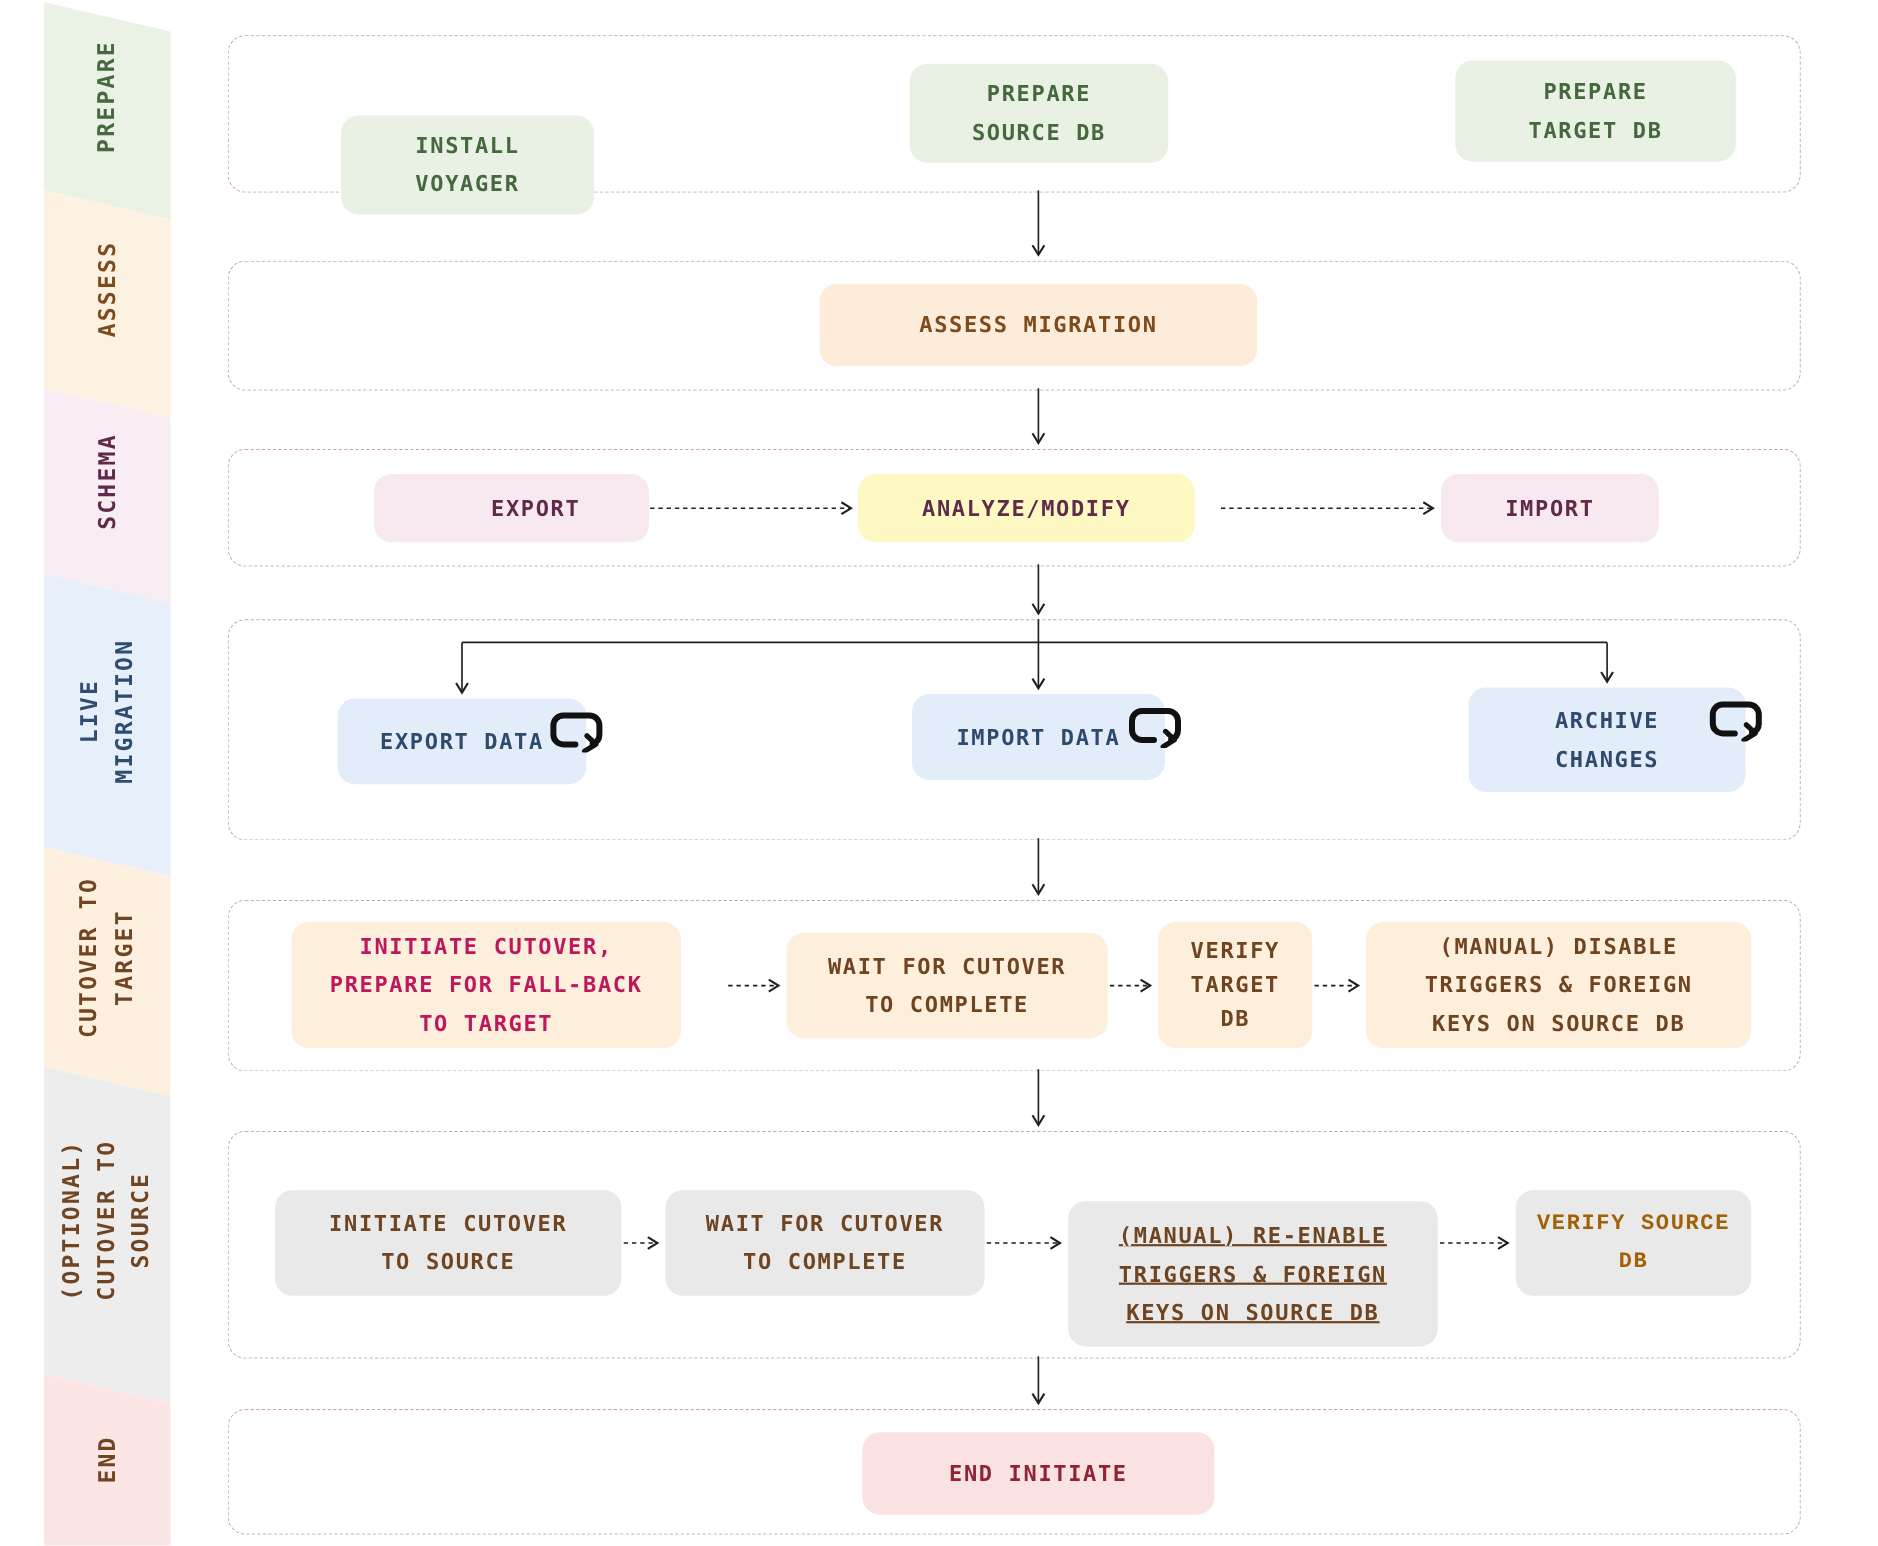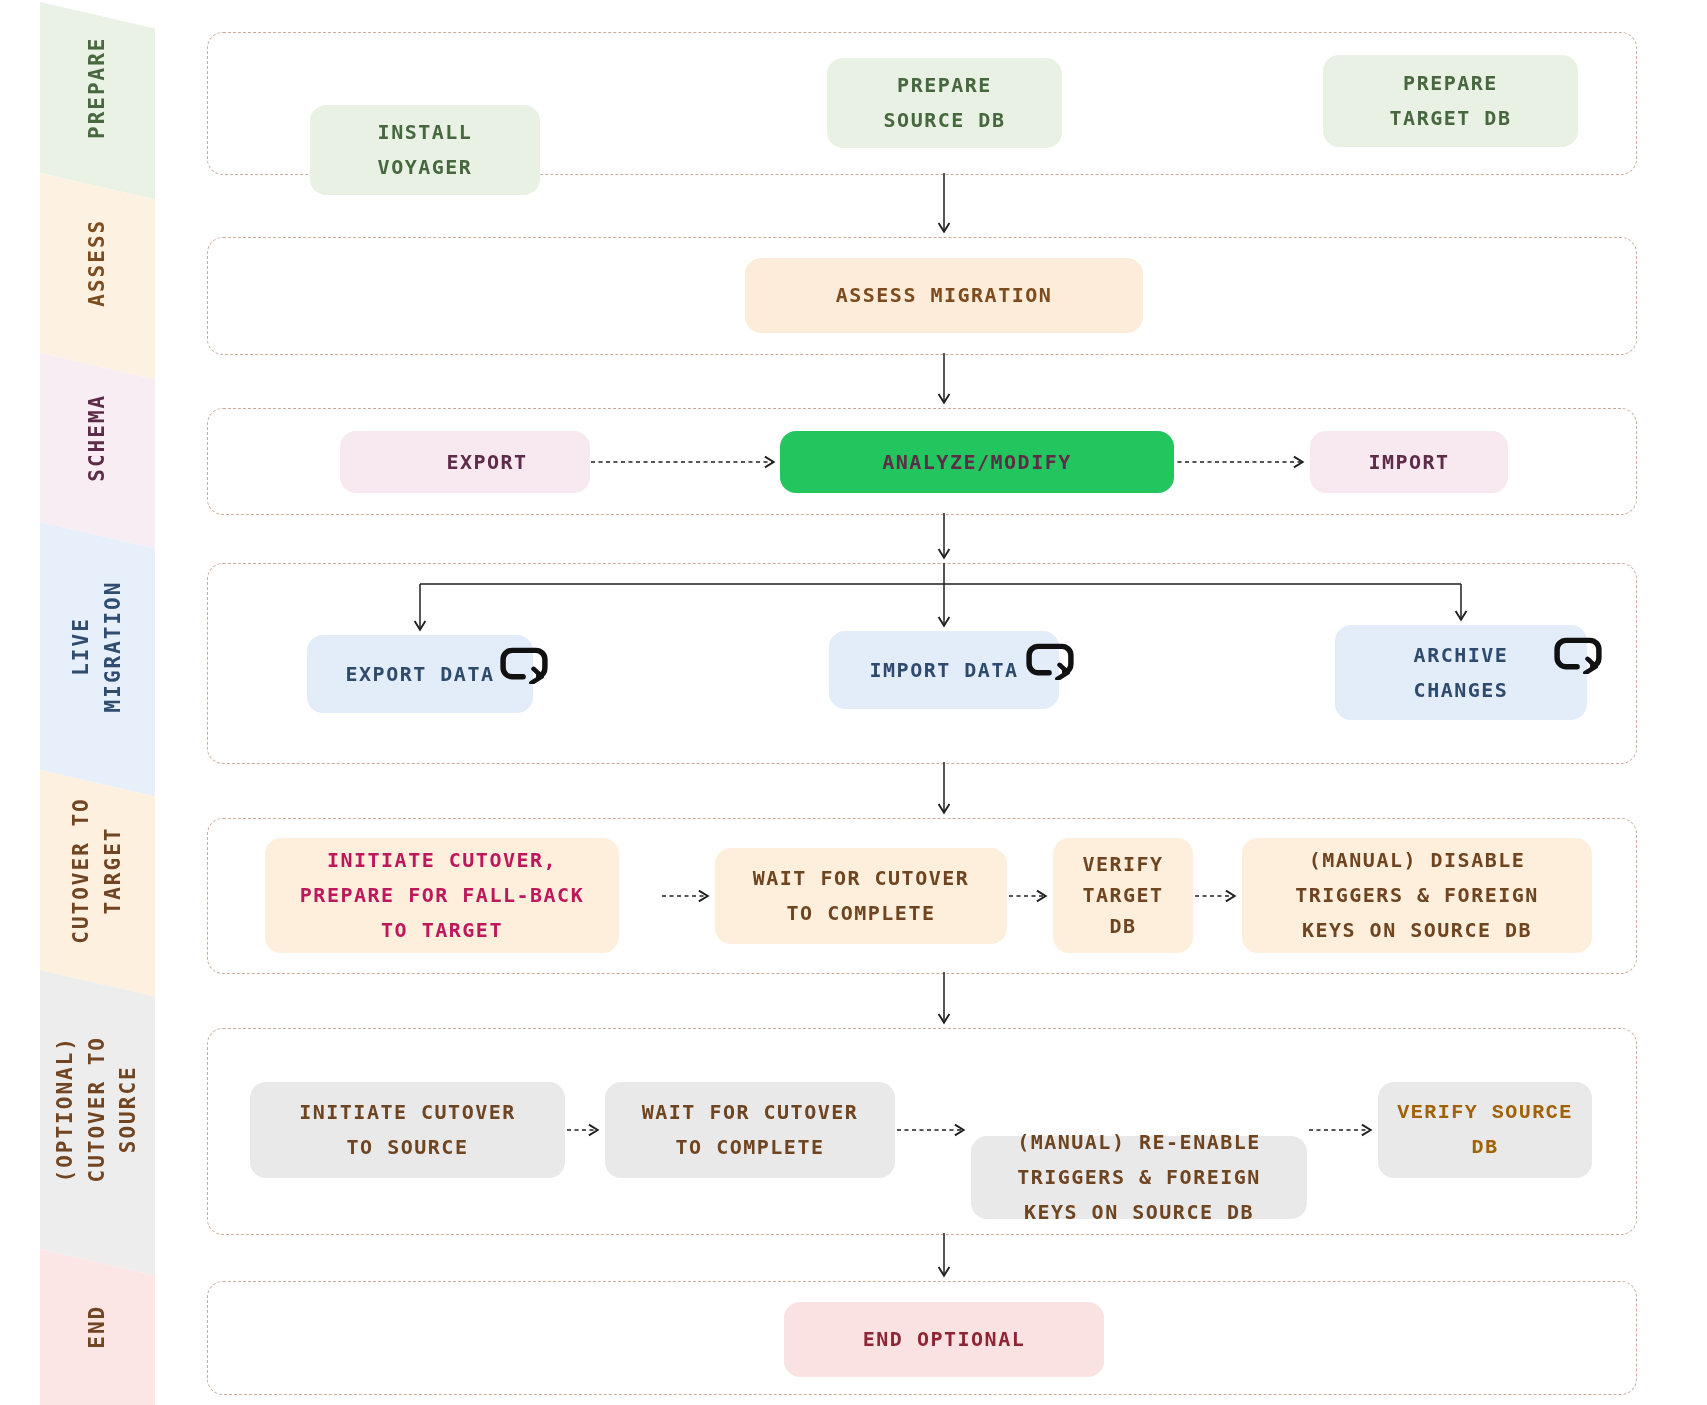--- a/index.html
+++ b/index.html
@@ -110,21 +110,21 @@
   <div class="node" style="left: 310px; top: 58px; width: 230px; height: 90px; background-color: rgb(232, 241, 227); color: rgb(71, 103, 63); margin-top: 47px;">INSTALL
 VOYAGER</div>
   <div class="node" style="left: 827px; top: 58px; width: 235px; height: 90px; background-color: rgb(232, 241, 227); color: rgb(71, 103, 63);">PREPARE
 SOURCE DB</div>
   <div class="node" style="left: 1323px; top: 55px; width: 255px; height: 92px; background-color: rgb(232, 241, 227); color: rgb(71, 103, 63);">PREPARE
 TARGET DB</div>
 
   <div class="node" style="left: 745px; top: 258px; width: 398px; height: 75px; background-color: rgb(252, 236, 217); color: rgb(125, 75, 30);">ASSESS MIGRATION</div>
 
   <div class="node" style="left: 340px; top: 431px; width: 206px; height: 62px; background-color: rgb(247, 233, 239); color: rgb(94, 43, 73); padding-left: 44px;">EXPORT</div>
-  <div class="node" style="left: 780px; top: 431px; width: 394px; height: 62px; background-color: #22c55e; color: rgb(94, 43, 73);">ANALYZE/MODIFY</div>
+  <div class="node" style="left: 780px; top: 431px; width: 306px; height: 62px; background-color: #fef9c3; color: rgb(94, 43, 73);">ANALYZE/MODIFY</div>
   <div class="node" style="left: 1310px; top: 431px; width: 198px; height: 62px; background-color: rgb(247, 233, 239); color: rgb(94, 43, 73);">IMPORT</div>
 
   <div class="node" style="left: 307px; top: 635px; width: 226px; height: 78px; background-color: rgb(227, 236, 249); color: rgb(46, 75, 110);">
     <span>EXPORT DATA</span>
     <span class="loop-icon">
       <svg viewBox="0 0 27 22">
         <path d="M13 18 H7 C4.2 18 2 15.8 2 13 V8.5 C2 5.7 4.2 3.5 7 3.5 H20 C22.8 3.5 25 5.7 25 8.5 V13 C25 15.2 23.6 17 21.6 17.7" fill="none" stroke="#111" stroke-width="3" stroke-linecap="round"></path>
         <path d="M17.6 21.4 L23.2 17.9 L18.8 13.7" fill="none" stroke="#111" stroke-width="2.6" stroke-linecap="round" stroke-linejoin="round"></path>
       </svg>
     </span>
@@ -158,21 +158,21 @@
 TARGET
 DB</div>
   <div class="node" style="left: 1242px; top: 838px; width: 350px; height: 115px; background-color: rgb(253, 239, 220); color: rgb(111, 69, 33); text-align: center;">(MANUAL) DISABLE
 TRIGGERS &amp; FOREIGN
 KEYS ON SOURCE DB</div>
 
   <div class="node" style="left: 250px; top: 1082px; width: 315px; height: 96px; background-color: rgb(233, 233, 233); color: rgb(111, 69, 33);">INITIATE CUTOVER
 TO SOURCE</div>
   <div class="node" style="left: 605px; top: 1082px; width: 290px; height: 96px; background-color: rgb(233, 233, 233); color: rgb(111, 69, 33);">WAIT FOR CUTOVER
 TO COMPLETE</div>
-  <div class="node" style="left: 971px; top: 1136px; width: 336px; height: 83px; background-color: rgb(233, 233, 233); color: rgb(111, 69, 33);">(MANUAL) RE-ENABLE
+  <div class="node" style="left: 971px; top: 1092px; width: 336px; height: 132px; background-color: rgb(233, 233, 233); color: rgb(111, 69, 33); text-decoration: underline;">(MANUAL) RE-ENABLE
 TRIGGERS &amp; FOREIGN
 KEYS ON SOURCE DB</div>
   <div class="node" style="left: 1378px; top: 1082px; width: 214px; height: 96px; background-color: rgb(233, 233, 233); color: #a16207; font-family: Liberation Mono, monospace;">VERIFY SOURCE
 DB</div>
 
-  <div class="node" style="left: 784px; top: 1302px; width: 320px; height: 75px; background-color: rgb(251, 226, 226); color: rgb(142, 36, 52);">END OPTIONAL</div>
+  <div class="node" style="left: 784px; top: 1302px; width: 320px; height: 75px; background-color: rgb(251, 226, 226); color: rgb(142, 36, 52);">END INITIATE</div>
 
 </div>
 
 </body></html>

